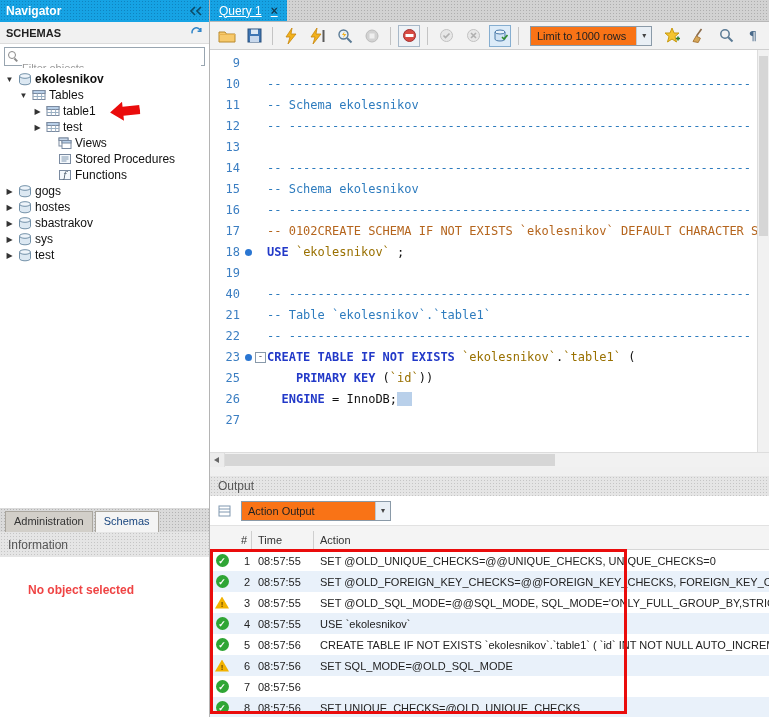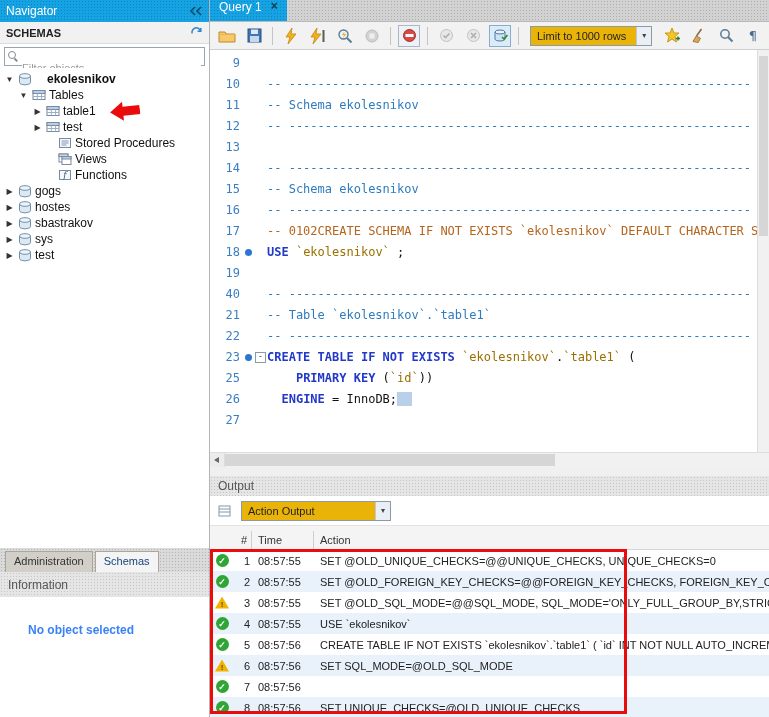--- a/index.html
+++ b/index.html
@@ -2,54 +2,54 @@
 <html style="--titlebar: #16a3e4; --annotation: #ea0c0c; --comment: #2e7cbe; --keyword: #2239c8; --ident: #997000; --special: #b5651d; --line_number: #3b7ec2; --status_ok: #2fa535; --status_warning: #f2b200; --row_alt: #e9f1fa;"><head>
 <meta charset="utf-8">
 <style>
   *{margin:0;padding:0;box-sizing:border-box;}
   html,body{width:769px;height:717px;overflow:hidden;}
   body{font-family:"Liberation Sans",sans-serif;font-size:12px;background:#fff;position:relative;color:#111;}
   #app{position:absolute;inset:0;display:flex;}
 
   
   #left{width:210px;flex:none;display:flex;flex-direction:column;background:#fff;border-right:1px solid #b4b4b4;}
-  .nav-titlebar{height:22px;flex:none;background-color:var(--titlebar);background-image:radial-gradient(rgba(0,60,110,.30) 1px,transparent 1px);background-size:3px 3px;color:#fff;font-weight:normal;font-size:12px;display:flex;align-items:center;padding:0 6px;justify-content:space-between;}
+  .nav-titlebar{height:22px;flex:none;background-color:var(--titlebar);background-image:radial-gradient(rgba(0,60,110,.30) 1px,transparent 1px);background-size:3px 3px;color:#fff;font-weight:bold;font-size:12px;display:flex;align-items:center;padding:0 6px;justify-content:space-between;}
   .schemas-row{height:22px;flex:none;background:#f1f1f1;border-bottom:1px solid #dcdcdc;display:flex;align-items:center;justify-content:space-between;padding:0 6px;font-weight:bold;font-size:11px;color:#222;}
   .filter-row{height:24px;flex:none;display:flex;align-items:center;padding:2px 4px;background:#fff;}
   .filter-box{flex:1;height:19px;border:1px solid #98a5b0;background:#fff;display:flex;align-items:center;padding:0 3px;gap:3px;}
   .filter-box input{border:none;outline:none;flex:1;font-family:"Liberation Sans",sans-serif;font-size:11px;color:#333;min-width:0;margin-top:24px;}
   .filter-box input::placeholder{color:#9a9a9a;}
   .i-mag{width:11px;height:11px;position:relative;flex:none;display:inline-block;}
   .i-mag::before{content:"";position:absolute;width:6px;height:6px;border:1.5px solid #8a8a8a;border-radius:50%;left:0;top:0;}
   .i-mag::after{content:"";position:absolute;width:4px;height:1.5px;background:#8a8a8a;transform:rotate(45deg);left:6px;top:8px;}
   .tree{flex:1;overflow:hidden;background:#fff;padding-top:3px;}
   .trow{height:16px;display:flex;align-items:center;gap:3px;white-space:nowrap;}
   .texp{width:11px;flex:none;font-size:8px;color:#333;text-align:center;}
   .ticn{flex:none;display:inline-flex;align-items:center;}
   .tlbl{font-size:12px;color:#111;}
-  .tlbl.b{font-weight:bold;margin-left:12px;}
+  .tlbl.b{font-weight:bold;}
   .ltabs{height:24px;flex:none;background-color:#dadada;background-image:radial-gradient(rgba(90,90,90,.30) 1px,transparent 1px);background-size:3px 3px;display:flex;align-items:flex-end;padding-left:5px;gap:2px;margin-top:39px;}
   .ltab{height:21px;padding:3px 8px 0;font-size:11px;background:#d2cfc9;border:1px solid #aaa69e;border-bottom:none;color:#333;}
   .ltab.active{background:#f4f4f4;color:#17447e;}
   .band{height:25px;flex:none;background-color:#e5e5e5;background-image:radial-gradient(rgba(100,100,100,.25) 1px,transparent 1px);background-size:3px 3px;display:flex;align-items:center;padding:0 8px;color:#555;font-size:12px;}
-  .info-body{height:120px;flex:none;background:#fff;padding:26px 0 0 28px;font-weight:bold;font-size:12px;color:#3b82f6;}
+  .info-body{height:160px;flex:none;background:#fff;padding:26px 0 0 28px;font-weight:bold;font-size:12px;color:#ef4444;}
 
   
   #right{flex:1;display:flex;flex-direction:column;position:relative;background:#fff;min-width:0;}
   .tabbar{height:22px;flex:none;background-color:#d2d2d2;background-image:radial-gradient(rgba(90,90,90,.30) 1px,transparent 1px);background-size:3px 3px;display:flex;align-items:stretch;border-bottom:1px solid #b8b8b8;}
-  .qtab{background-color:var(--titlebar);background-image:radial-gradient(rgba(0,60,110,.30) 1px,transparent 1px);background-size:3px 3px;color:#fff;display:flex;gap:9px;padding:0 9px;font-size:12px;}
+  .qtab{background-color:var(--titlebar);background-image:radial-gradient(rgba(0,60,110,.30) 1px,transparent 1px);background-size:3px 3px;color:#fff;display:flex;align-items:center;gap:9px;padding:0 9px;font-size:12px;text-decoration:underline;}
   .tab-close{color:#123a50;font-weight:bold;font-size:12px;line-height:1;}
   .toolbar{height:28px;flex:none;background:#f2f2f2;border-bottom:1px solid #cfcfcf;display:flex;align-items:center;padding:0 6px;gap:5px;overflow:hidden;}
   .tbtn{width:22px;height:22px;flex:none;display:flex;align-items:center;justify-content:center;}
   .tbtn.boxed{border:1px solid #a8b8c8;background:#eef2f6;}
   .tbtn.on{border:1px solid #86aed0;background:#dcebf8;}
   .tbtn.dis{opacity:.75;}
   .tic{display:inline-flex;align-items:center;}
   .tsep{width:1px;height:18px;background:#c4c4c4;flex:none;margin:0 2px;}
-  .combo{height:20px;border:1px solid #8a9aa8;background:#eab308;display:flex;align-items:center;font-size:11px;padding-left:6px;margin:0 4px;flex:none;}
+  .combo{height:20px;border:1px solid #8a9aa8;background:#f97316;display:flex;align-items:center;font-size:11px;padding-left:6px;margin:0 4px;flex:none;}
   .combo .clab{padding-right:10px;color:#222;}
   .combo .caret{width:15px;height:100%;border-left:1px solid #c0c8d0;background:#e9eff5;display:flex;align-items:center;justify-content:center;font-size:8px;color:#444;}
   .ocombo{width:150px;}
   .ocombo .clab{flex:1;}
 
   .editor{height:402px;flex:none;position:relative;background:#fff;overflow:hidden;padding-top:3px;}
   .cl{display:flex;height:21px;line-height:21px;font-family:"DejaVu Sans Mono",monospace;font-size:12px;white-space:pre;}
   .ln{width:34px;flex:none;text-align:right;padding-right:4px;color:var(--line_number);}
   .mk{width:10px;flex:none;position:relative;}
   .mk.dot::after{content:"";position:absolute;width:7px;height:7px;border-radius:50%;background:#2a76d2;top:7px;left:1px;}
@@ -170,39 +170,39 @@
               <line x1="9.6" y1="4.5" x2="9.6" y2="10.5" stroke="#9ab0c4"></line>
               <line x1="1" y1="7.5" x2="13" y2="7.5" stroke="#9ab0c4"></line>
             </svg>
           </span>
           <span class="tlbl">test</span>
         </div>
         <div class="trow" style="padding-left: 44px;">
           <span class="texp"></span>
           <span class="ticn">
             <svg width="14" height="12" viewBox="0 0 14 12">
+              <rect x="1" y="1" width="9" height="8" fill="#fff" stroke="#7a8aa0"></rect>
+              <rect x="1" y="1" width="9" height="2.5" fill="#c8d8ea" stroke="#7a8aa0"></rect>
+              <rect x="4" y="3.5" width="9" height="8" fill="#fff" stroke="#7a8aa0"></rect>
+              <rect x="4" y="3.5" width="9" height="2.5" fill="#b8cfe8" stroke="#7a8aa0"></rect>
+            </svg>
+          </span>
+          <span class="tlbl">Views</span>
+        </div>
+        <div class="trow" style="padding-left: 44px;">
+          <span class="texp"></span>
+          <span class="ticn">
+            <svg width="14" height="12" viewBox="0 0 14 12">
               <rect x="1.5" y="1.5" width="11" height="9" fill="#f4f8fc" stroke="#7a8aa0"></rect>
               <line x1="3.5" y1="4" x2="10.5" y2="4" stroke="#8098b0"></line>
               <line x1="3.5" y1="6" x2="10.5" y2="6" stroke="#8098b0"></line>
               <line x1="3.5" y1="8" x2="8.5" y2="8" stroke="#8098b0"></line>
             </svg>
           </span>
           <span class="tlbl">Stored Procedures</span>
-        </div>
-        <div class="trow" style="padding-left: 44px;">
-          <span class="texp"></span>
-          <span class="ticn">
-            <svg width="14" height="12" viewBox="0 0 14 12">
-              <rect x="1" y="1" width="9" height="8" fill="#fff" stroke="#7a8aa0"></rect>
-              <rect x="1" y="1" width="9" height="2.5" fill="#c8d8ea" stroke="#7a8aa0"></rect>
-              <rect x="4" y="3.5" width="9" height="8" fill="#fff" stroke="#7a8aa0"></rect>
-              <rect x="4" y="3.5" width="9" height="2.5" fill="#b8cfe8" stroke="#7a8aa0"></rect>
-            </svg>
-          </span>
-          <span class="tlbl">Views</span>
         </div>
         <div class="trow" style="padding-left: 44px;">
           <span class="texp"></span>
           <span class="ticn">
             <svg width="14" height="12" viewBox="0 0 14 12">
               <rect x="1.5" y="1.5" width="11" height="9" fill="#f4f8fc" stroke="#7a8aa0"></rect>
               <text x="7" y="9" font-size="9" text-anchor="middle" fill="#445566" font-family="DejaVu Serif,serif" font-style="italic">f</text>
             </svg>
           </span>
           <span class="tlbl">Functions</span>

